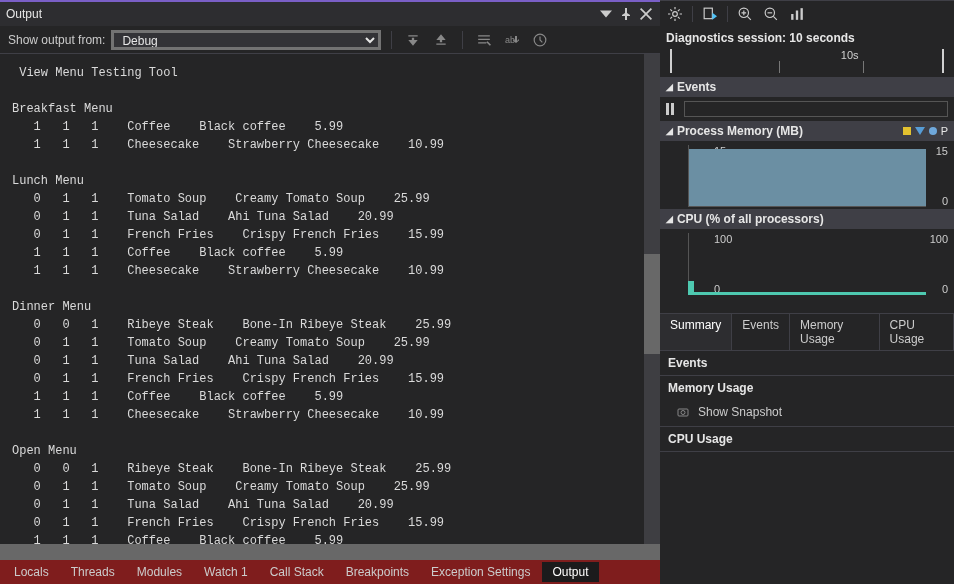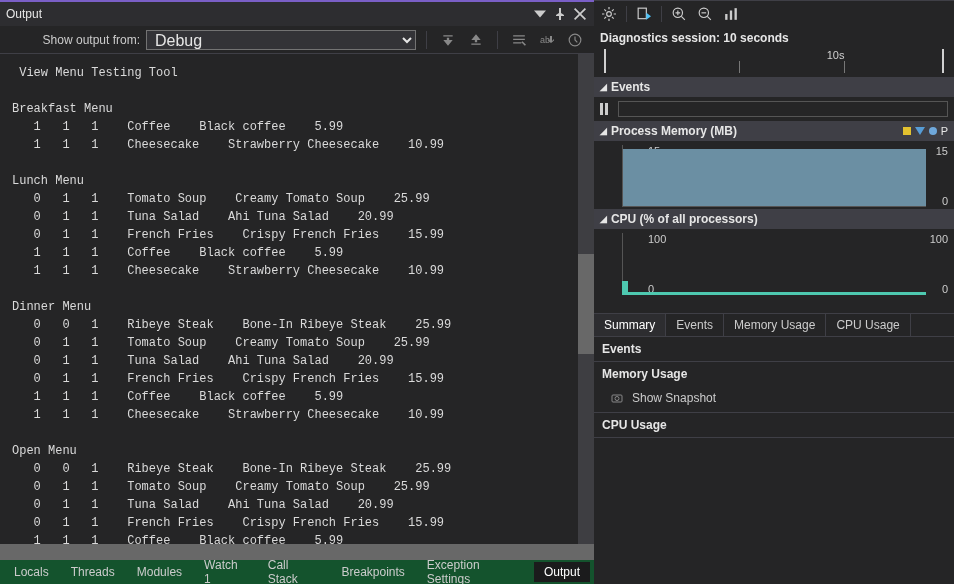--- a/index.html
+++ b/index.html
@@ -7,21 +7,21 @@
     background: #1e1e1e;
     color: #cccccc;
     font-family: "Segoe UI", Tahoma, sans-serif;
     font-size: 12px;
     width: 954px;
     height: 584px;
     overflow: hidden;
     display: flex;
   }
   .panel-output {
-    width: 594px;
+    width: 660px;
     height: 584px;
     display: flex;
     flex-direction: column;
     border-top: 2px solid #7a5fc7;
     background: #252526;
     position: relative;
   }
   .panel-diag {
     flex: 1;
     height: 584px;
@@ -43,31 +43,30 @@
   .tb-icon { width: 16px; height: 16px; display: flex; align-items: center; justify-content: center; color: #cccccc; font-size: 11px; cursor: pointer; }
   .tb-icon svg { width: 12px; height: 12px; fill: #cccccc; }
   .output-toolbar {
     height: 28px;
     background: #252526;
     display: flex;
     align-items: center;
     padding: 0 8px;
     gap: 6px;
     border-bottom: 1px solid #3f3f46;
-    justify-content: flex-end;
   }
   .output-toolbar .lbl { color: #cccccc; }
   .output-toolbar select {
     background: #333337;
     color: #e6e6e6;
-    border: 1px solid #737373;
+    border: 3px solid #737373;
     height: 20px;
     width: 270px;
     padding: 0 4px;
-    font-size: 16px;
+    font-size: 12px;
   }
   .output-toolbar .sep { width: 1px; height: 18px; background: #3f3f46; margin: 0 4px; }
   .tb-btn { width: 22px; height: 22px; display: flex; align-items: center; justify-content: center; color: #888; cursor: pointer; }
   .tb-btn svg { width: 14px; height: 14px; fill: #888; }
   .output-body {
     flex: 1;
     overflow: auto;
     padding: 10px 8px 4px 12px;
     font-family: Consolas, "Courier New", monospace;
     font-size: 12px;
@@ -78,21 +77,21 @@
   }
   .output-body .caret { display:inline-block; border-left: 1px solid #cccccc; height: 13px; vertical-align: middle;}
   .hscroll {
     height: 16px;
     background: #3e3e42;
     display: flex;
   }
   .hscroll .thumb { width: 660px; background: #686868; height: 16px; }
   .bottom-tabs {
     height: 24px;
-    background: #14532d;
+    background: #7f1d1d;
     display: flex;
     align-items: center;
     gap: 2px;
     padding: 0 4px;
   }
   .bottom-tabs .tab {
     padding: 3px 10px;
     color: #cccccc;
     cursor: pointer;
     font-size: 12px;
@@ -377,21 +376,21 @@
           <rect x="9" y="1" width="2" height="10" fill="#ccc"></rect>
         </svg>
       </span>
   </div>
 
   <div class="session-line">Diagnostics session: 10 seconds</div>
 
   <div class="ruler">
     <div class="tick-major" style="left:4px;"></div>
     <div class="tick-minor" style="left:40%;"></div>
-    <div class="lbl" style="left:62%;margin-left:11px;">10s</div>
+    <div class="lbl" style="left:62%;">10s</div>
     <div class="tick-minor" style="left:70%;"></div>
     <div class="tick-major" style="right:4px;"></div>
   </div>
 
   <div class="section-head">
     <span class="tri">◢</span>
     <span>Events</span>
   </div>
   <div class="events-body">
     <span class="pause">

